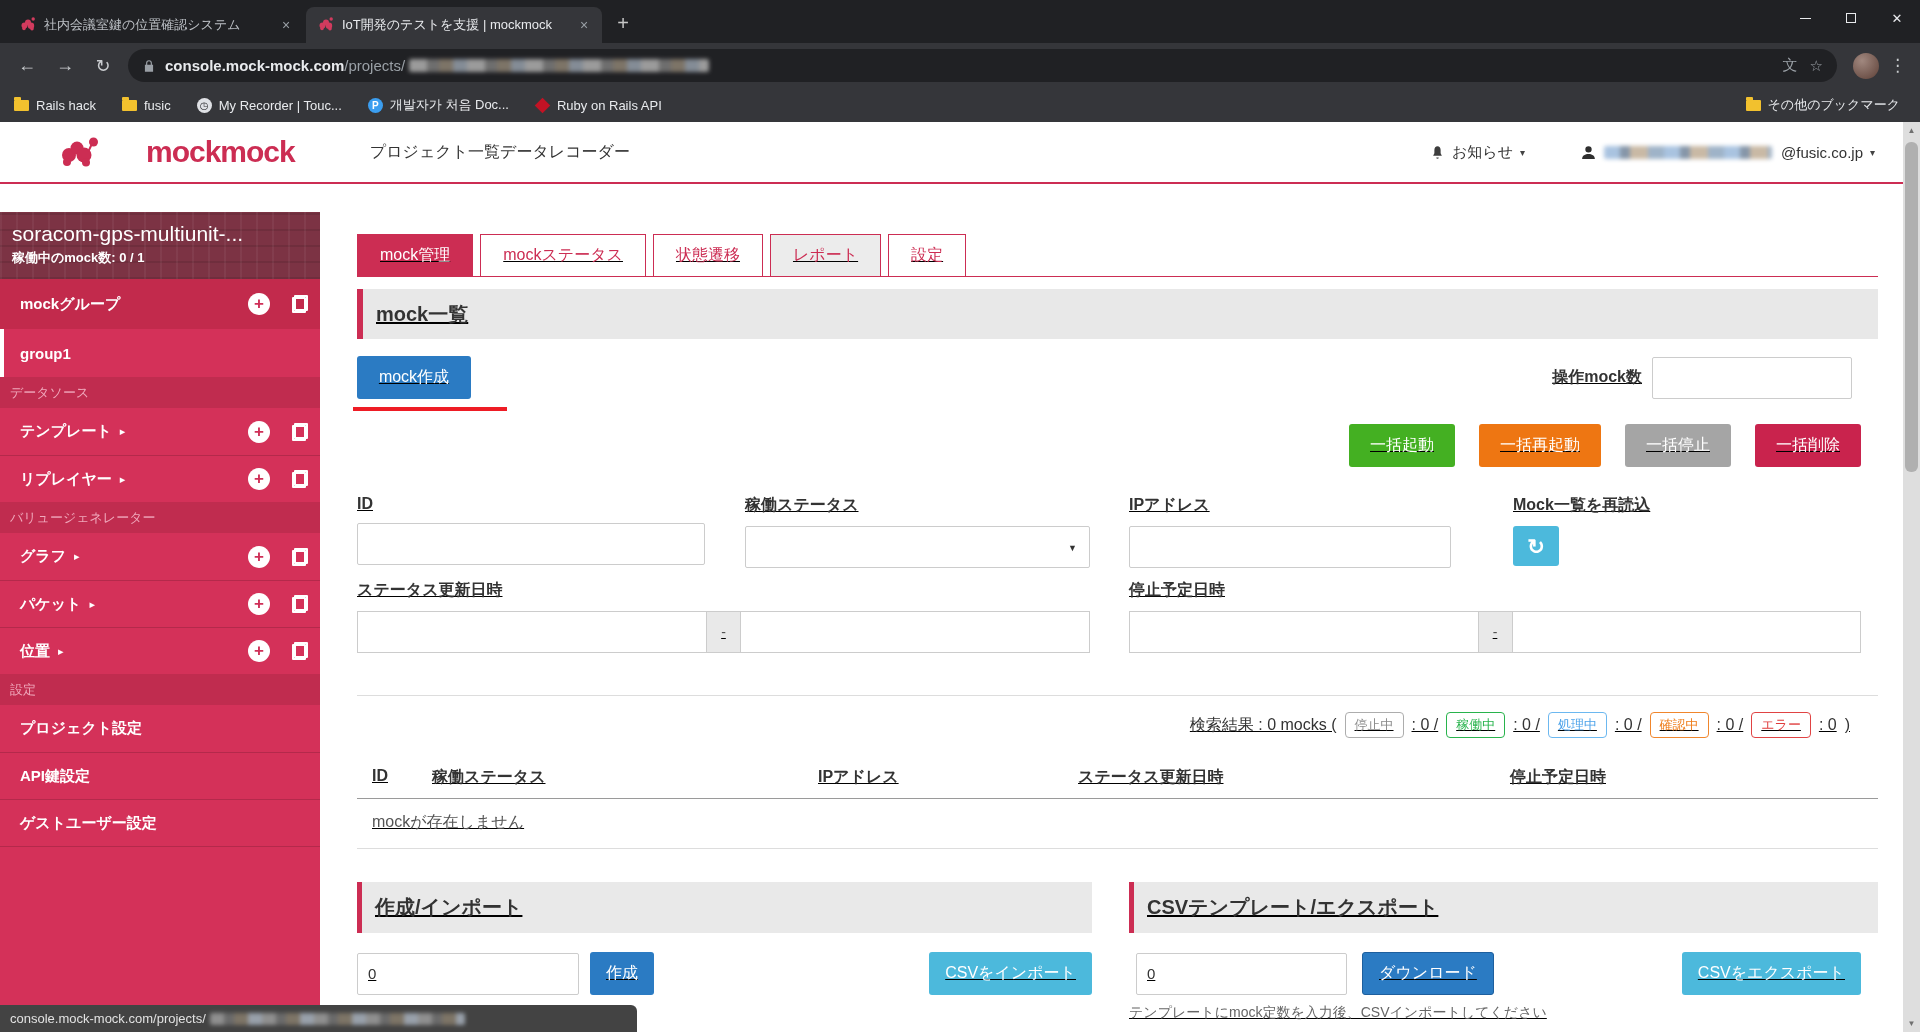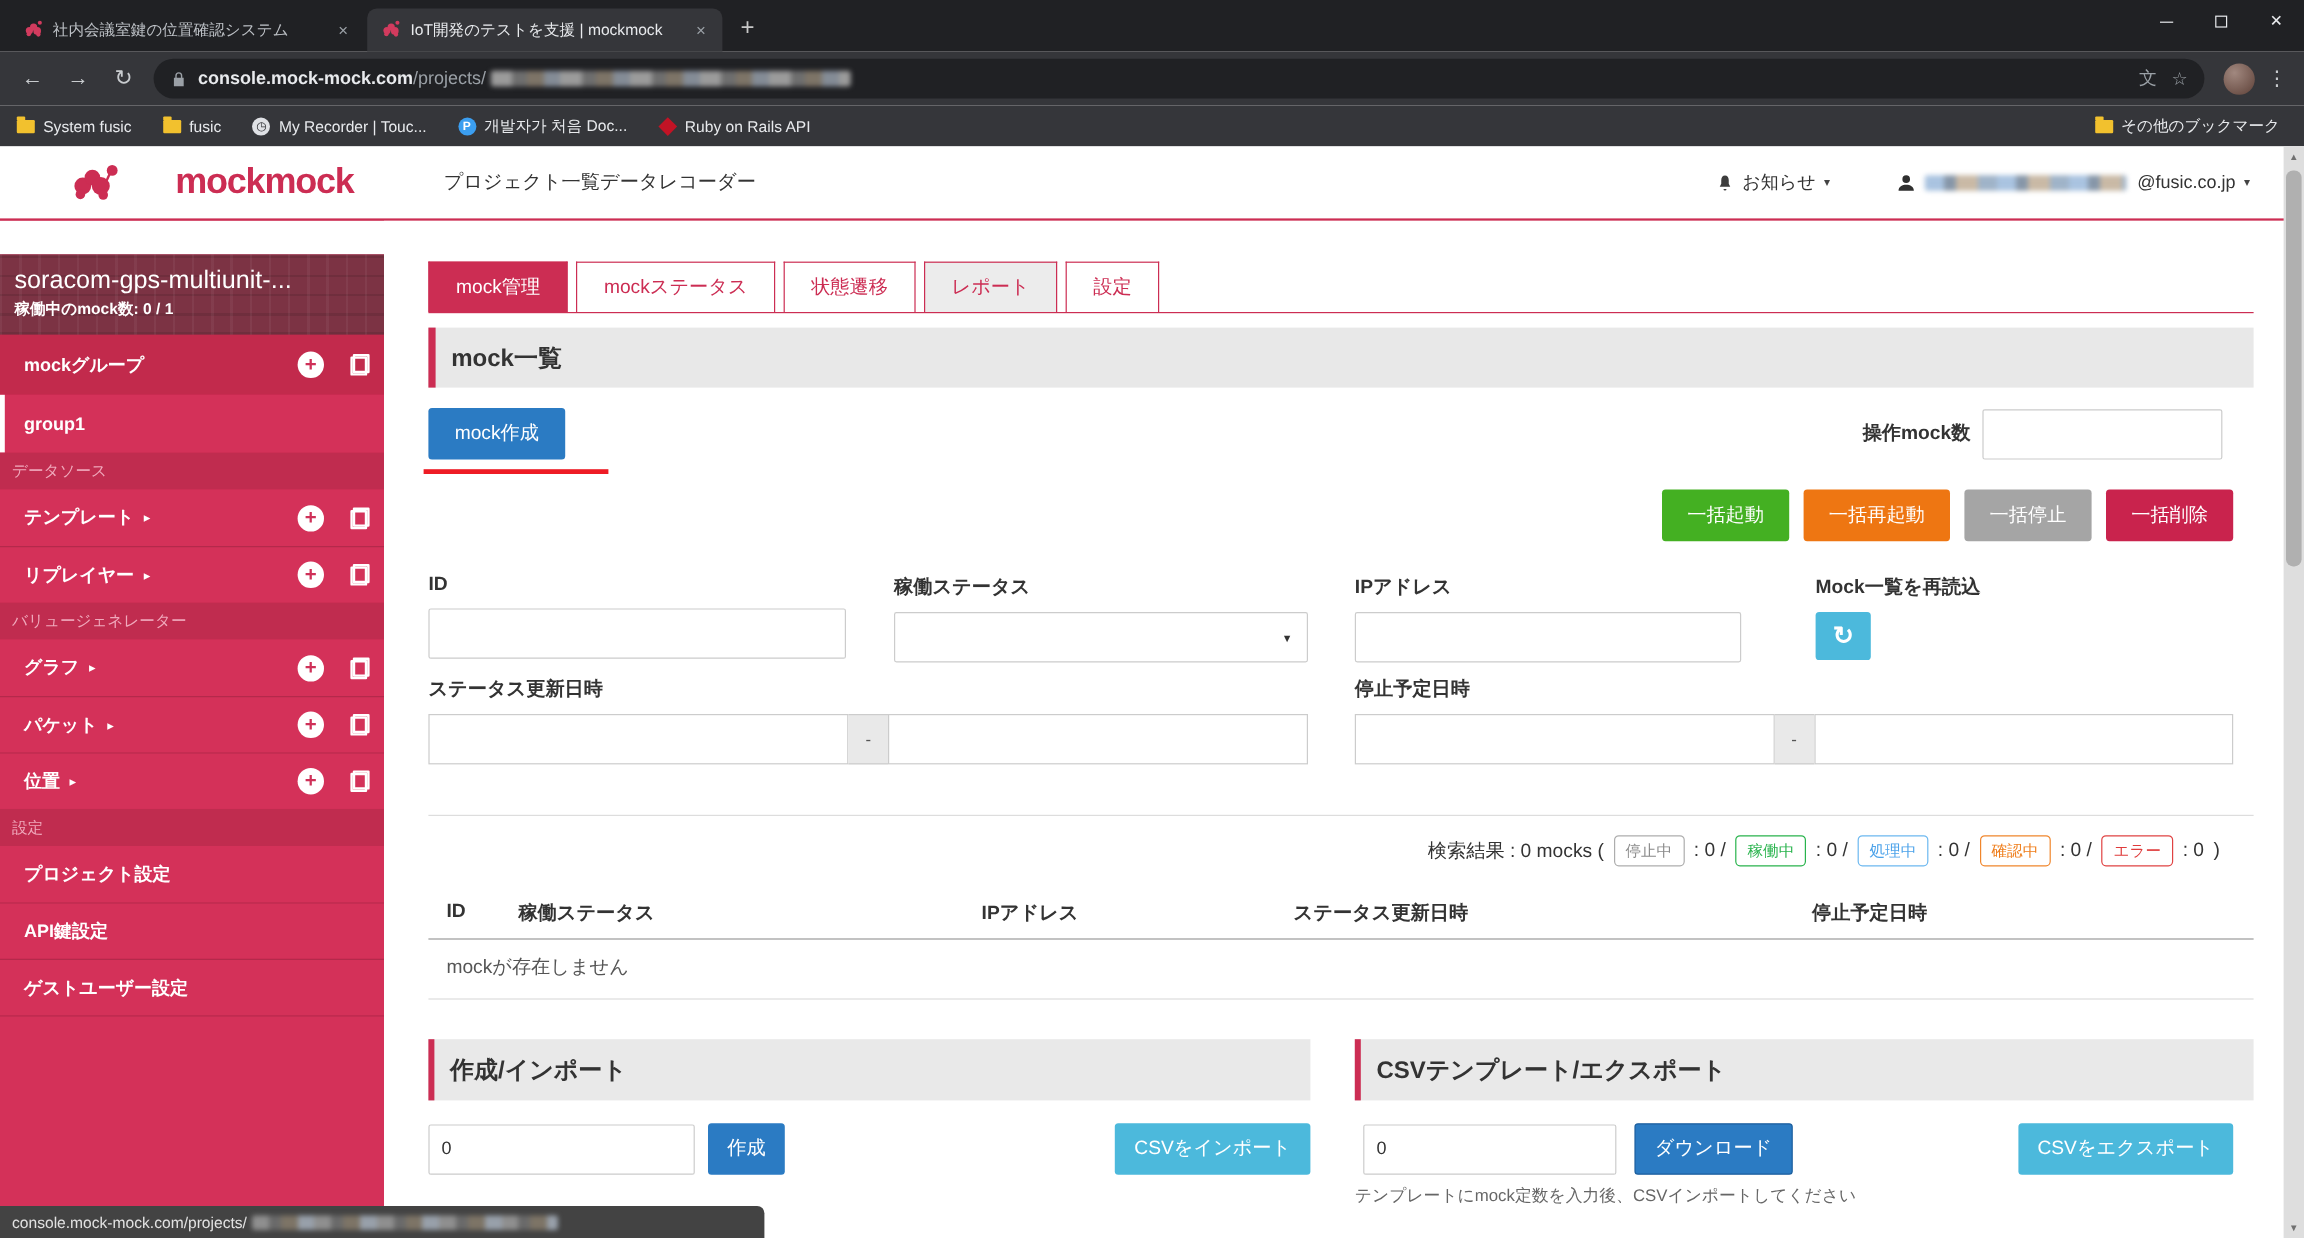--- a/index.html
+++ b/index.html
@@ -69,36 +69,36 @@
   .sband { height:31px; display:flex; align-items:center; padding-left:10px; font-size:13px; color:#f0a9bc; background:#c02c4f; }
   .arr { font-size:11px; margin-left:8px; }
   .row-icons { position:absolute; right:12px; display:flex; align-items:center; gap:22px; }
   .icon-plus { width:22px; height:22px; border-radius:50%; background:#fff; color:#cf3058; font-size:17px; font-weight:700; line-height:21px; text-align:center; }
   .icon-copy { position:relative; width:16px; height:18px; }
   .icon-copy::before { content:""; position:absolute; right:0; top:0; width:10px; height:12px; border:2px solid #fff; border-radius:1px; }
   .icon-copy::after { content:""; position:absolute; left:0; bottom:0; width:10px; height:12px; border:2px solid #fff; border-radius:1px; }
   .sfill { flex:1; background:#d43159; border-top:1px solid rgba(0,0,0,.15); }
 
   
-  .main { flex:1; padding:0 42px 0 37px; position:relative; background:#fff; }
+  .main { flex:1; padding:16px 42px 0 37px; position:relative; background:#fff;text-decoration:underline; }
   .tabsrow { margin-top:34px; display:flex; gap:7px; border-bottom:1px solid #cc2d53; }
   .mtab { height:42px; padding:0 22px; display:flex; align-items:center; font-size:16px; color:#cc2d53; background:#fff; border:1px solid #cc2d53; border-bottom:none; }
   .mtab.active { background:#cc2d53; color:#fff; }
   .mtab.hover { background:#ececec; }
   .secbar { margin-top:12px; height:50px; background:#e8e8e8; border-left:6px solid #cc2d53; display:flex; align-items:center; padding-left:13px; font-size:20px; font-weight:700; color:#333; }
   .actionrow { margin-top:17px; height:43px; display:flex; align-items:center; position:relative; }
   .btn { border:none; color:#fff; font-size:16px; border-radius:3px; font-family:inherit; }
   .btn-blue { background:#2b7bc3; }
   .btn-create-mock { width:114px; height:43px; }
   .red-underline { position:absolute; left:-4px; top:51px; width:154px; height:4px; background:#ee1c25; }
   .opcount { margin-left:auto; display:flex; align-items:center; margin-right:26px; }
   .opcount label { font-size:16px; font-weight:700; color:#333; margin-right:10px; }
   .tinput { height:42px; border:1px solid #ccc; border-radius:2px; font-size:15px; padding:0 10px; color:#333; font-family:inherit; background:#fff; }
   .op-in { width:200px; }
-  .batchrow { margin-top:25px; display:flex; justify-content:flex-end; gap:12px; margin-right:17px; }
+  .batchrow { margin-top:25px; display:flex; justify-content:flex-end; gap:24px; margin-right:17px; }
   .bbtn { height:43px; padding:0 21px; }
   .b-green { background:#44b022; }
   .b-orange { background:#ee7612; }
   .b-gray { background:#a5a5a5; }
   .b-crimson { background:#c9234d; }
 
   .fl { display:block; font-size:16px; font-weight:700; color:#333; margin-bottom:10px; }
   .frow1 { margin-top:28px; display:flex; }
   .fcell-id { width:348px; }
   .fcell-status { width:345px; margin-left:40px; }
@@ -220,21 +220,21 @@
       <span class="tool-ic">文</span>
       <span class="tool-ic">☆</span>
     </div>
     <div class="avatar"></div>
     <div class="kebab">⋮</div>
   </div>
 
   <div class="bookmarks">
     <div class="bm">
         <span class="folder"></span>
-        <span class="lbl">System fusic</span>
+        <span class="lbl">Rails hack</span>
       </div>
     <div class="bm">
         <span class="folder"></span>
         <span class="lbl">fusic</span>
       </div>
     <div class="bm">
         <span class="rec-ic">◷</span>
         <span class="lbl">My Recorder | Touc...</span>
       </div>
     <div class="bm">

